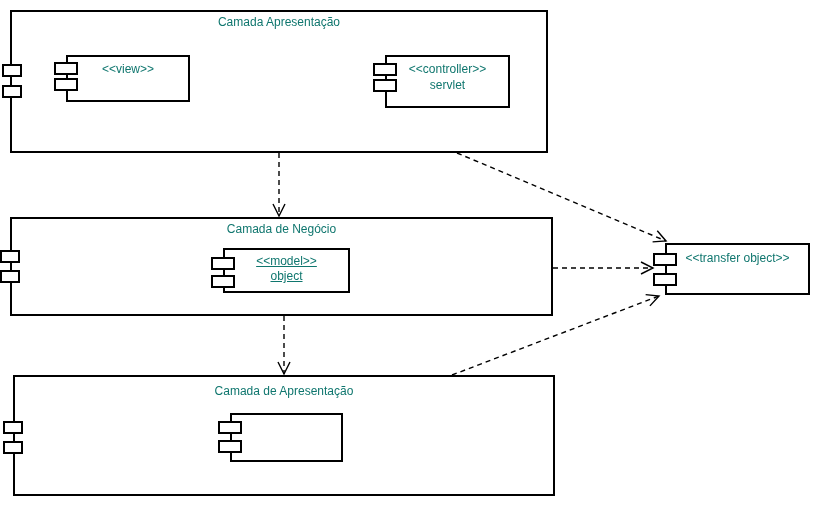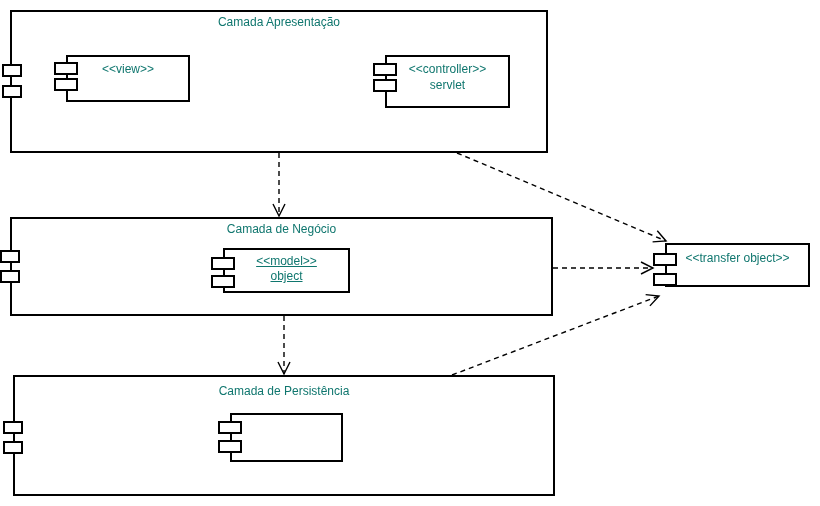--- a/index.html
+++ b/index.html
@@ -87,21 +87,21 @@
     <div class="tab big" style="left:-10px; top:73px;"></div>
   </div>
 
   <div class="layer" style="left:10px; top:217px; width:543px; height:99px;">
     <div class="layer-title">Camada de Negócio</div>
     <div class="tab big" style="left:-12px; top:31px;"></div>
     <div class="tab big" style="left:-12px; top:51px;"></div>
   </div>
 
   <div class="layer" style="left:13px; top:375px; width:542px; height:121px;">
-    <div class="layer-title" style="top:7px;">Camada de Persistência</div>
+    <div class="layer-title" style="top:7px;">Camada de Apresentação</div>
     <div class="tab big" style="left:-12px; top:44px;"></div>
     <div class="tab big" style="left:-12px; top:64px;"></div>
   </div>
 
   <div class="component" style="left:66px; top:55px; width:124px; height:47px;">
     <div class="tab small" style="top:5px;"></div>
     <div class="tab small" style="top:21px;"></div>
     <div class="comp-text">
       <span>&lt;&lt;view&gt;&gt;</span>
     </div>
@@ -123,21 +123,21 @@
       <span>&lt;&lt;model&gt;&gt;</span>
       <span>object</span>
     </div>
   </div>
 
   <div class="component" style="left:230px; top:413px; width:113px; height:49px;">
     <div class="tab small" style="top:6px;"></div>
     <div class="tab small" style="top:25px;"></div>
   </div>
 
-  <div class="component" style="left:665px; top:243px; width:145px; height:44px;">
+  <div class="component" style="left:665px; top:243px; width:145px; height:52px;">
     <div class="tab small" style="top:8px;"></div>
     <div class="tab small" style="top:28px;"></div>
     <div class="comp-text" style="line-height:14px; padding-top:6px;">
       <span>&lt;&lt;transfer object&gt;&gt;</span>
     </div>
   </div>
 
 </div>
 
 </body></html>

